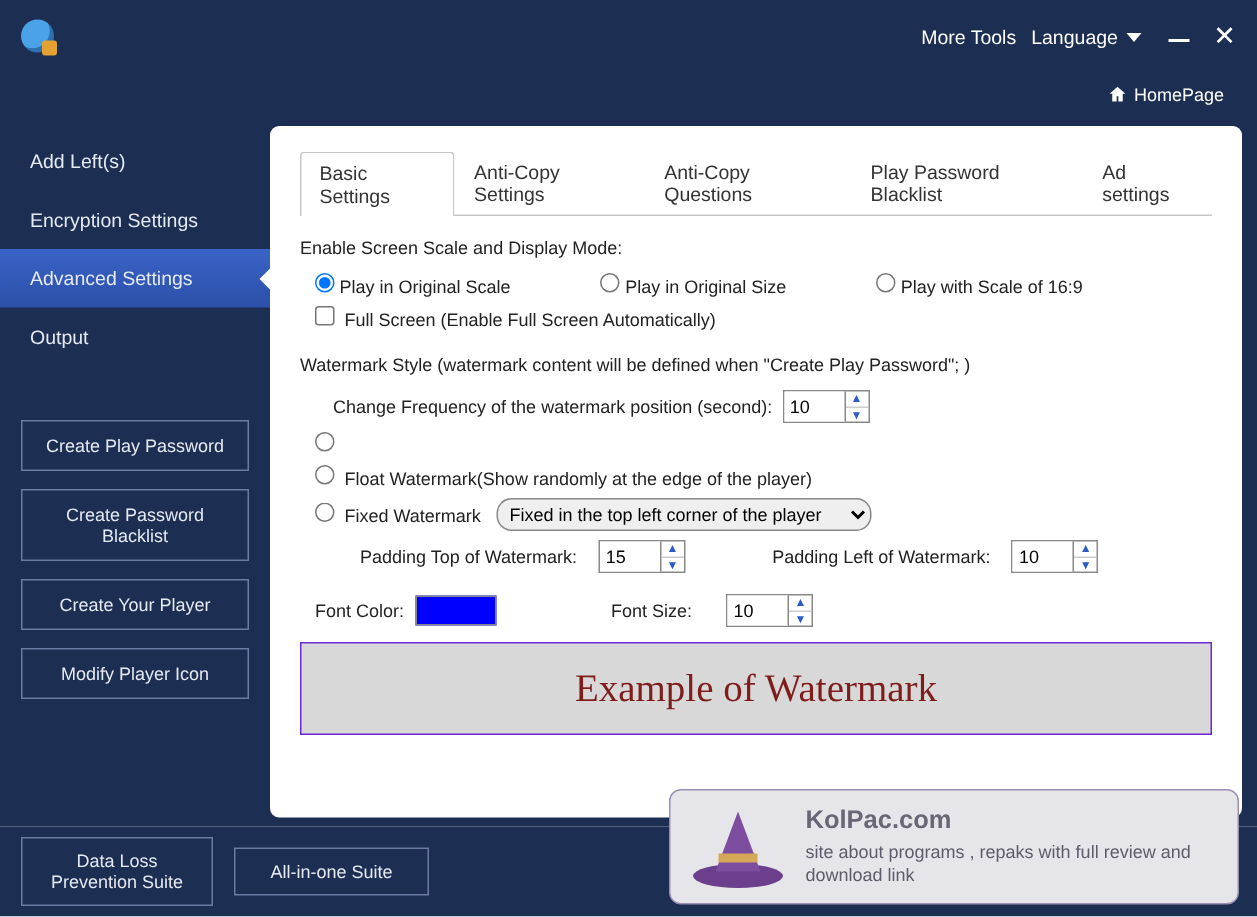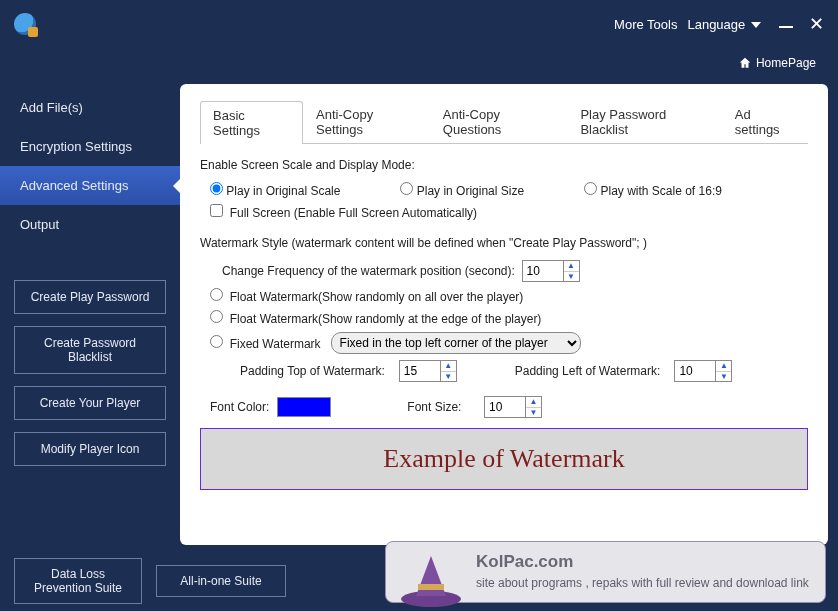--- a/index.html
+++ b/index.html
@@ -38,21 +38,21 @@
 .spinner .arrows span:first-child { border-bottom: 1px solid #ccc; }
 select { border: 1px solid #888; height: 22px; font-size: 12px; padding: 0 4px; }
 .color-sw { display: inline-block; width: 54px; height: 20px; border: 1px solid #888; background: #0000ff; cursor: pointer; vertical-align: middle; }
 .preview { margin-top: 10px; background: #d8d8d8; border: 1px solid #6d28d9; height: 62px; display: flex; align-items: center; justify-content: center; color: #7f1d1d; font-size: 26px; font-family: Liberation Serif, serif; }
 .footer { background: #1d2e53; height: 60px; display: flex; align-items: center; padding: 0 14px; gap: 14px; }
 .footer .fbtn { border: 1px solid #6b7ba3; background: #1d2e53; color: #e5e9f2; font-size: 12px; padding: 8px 10px; cursor: pointer; text-align: center; }
 .footer .fbtn.w1 { width: 128px; line-height: 1.2; }
 .footer .fbtn.w2 { width: 130px; }
 .footer .sp { flex: 1; }
 .navbtn { background: #fff; border: 1px solid #888; padding: 5px 18px; font-size: 12px; cursor: pointer; margin-left: 8px; }
-.overlay-tip { position: absolute; right: 12px; bottom: 8px; width: 441px; background: #e6e6ea; border: 1px solid #9a8fb0; border-radius: 8px; padding: 10px 14px 10px 90px; z-index: 20; pointer-events: none; }
+.overlay-tip { position: absolute; right: 12px; bottom: 8px; width: 380px; background: #e6e6ea; border: 1px solid #9a8fb0; border-radius: 8px; padding: 10px 14px 10px 90px; z-index: 20; pointer-events: none; }
 .overlay-tip .hat { position: absolute; left: 10px; top: 10px; }
 .overlay-tip .tt { color: #6a6676; font-size: 17px; font-weight: 600; margin-bottom: 4px; }
 .overlay-tip .sub { color: #5f5b6a; font-size: 12px; line-height: 1.3; }
 </style>
 </head>
 <body>
 
 <div class="titlebar">
   <div class="logo"></div>
   <div class="sp"></div>
@@ -64,21 +64,21 @@
 
 <div class="homepage-row">
   <svg viewBox="0 0 24 24">
       <path d="M12 3l9 8h-3v9h-5v-6H11v6H6v-9H3z"></path>
     </svg>
   <span>HomePage</span>
 </div>
 
 <div class="body-row">
   <div class="sidebar">
-    <div class="nav-item"><span>Add File(s)</span></div>
+    <div class="nav-item"><span>Add Left(s)</span></div>
     <div class="nav-item"><span>Encryption Settings</span></div>
     <div class="nav-item active"><span>Advanced Settings</span></div>
     <div class="nav-item"><span>Output</span></div>
     <div class="gap"></div>
     <button class="side-btn">Create Play Password</button>
     <button class="side-btn">Create Password Blacklist</button>
     <button class="side-btn">Create Your Player</button>
     <button class="side-btn">Modify Player Icon</button>
   </div>
 
@@ -108,21 +108,21 @@
       <span class="spinner">
           <input value="10" style="">
           <span class="arrows">
             <span>▲</span>
             <span>▼</span>
           </span>
         </span>
     </div>
 
     <div class="row" style="margin-left:10px;">
-      <label class="opt"><input type="radio" name="wm" style="">&nbsp; <span>Float Watermark(Show randomly on all over the player)</span></label>
+      <label class="opt"><input type="radio" name="wm" style="">&nbsp; </label>
     </div>
     <div class="row" style="margin-left:10px;">
       <label class="opt"><input type="radio" name="wm" style="">&nbsp; <span>Float Watermark(Show randomly at the edge of the player)</span></label>
     </div>
     <div class="row" style="margin-left:10px;">
       <label class="opt"><input type="radio" name="wm" style="">&nbsp; <span>Fixed Watermark</span></label>
       &nbsp;&nbsp;&nbsp;
       <select style="width:250px;border-radius:10px;"><option>Fixed in the top left corner of the player</option></select>
     </div>
 

